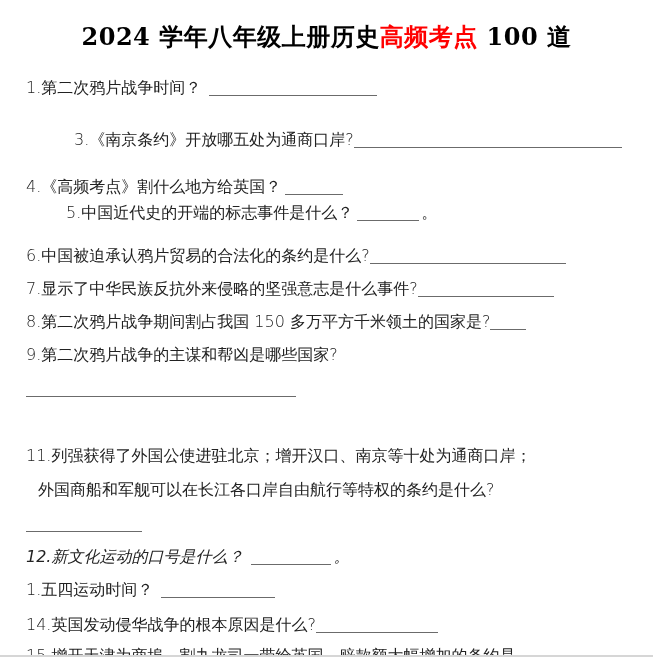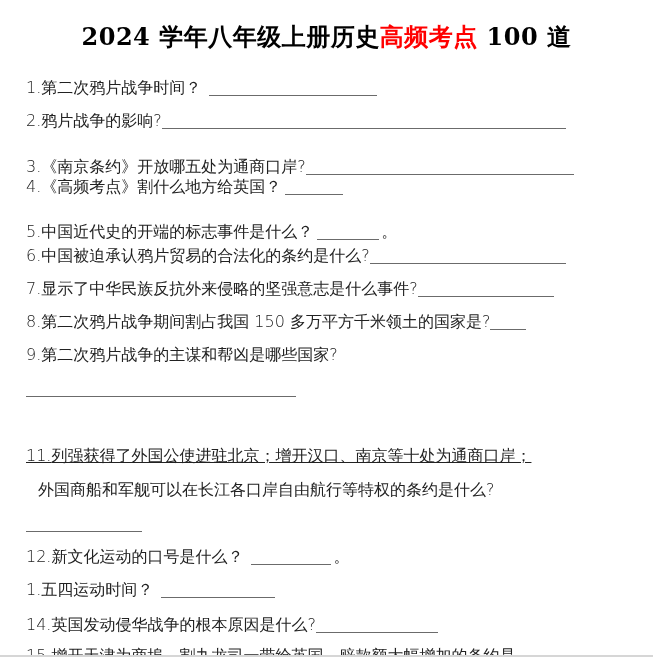--- a/index.html
+++ b/index.html
@@ -73,33 +73,30 @@
 <body>
 
 <div class="page">
 
   <div class="title"><span>2024 学年八年级上册历史</span><span class="hl">高频考点</span><span> 100 道</span></div>
 
   <div class="q" style="top:77px;">
     <span>1.</span><span>第二次鸦片战争时间？</span><span class="blank" style="width:168px;margin-left:8px;"></span>
   </div>
 
-  <div class="q" style="top:110px;">
-    <span>2.</span><span>鸦片战争的影响?</span><span class="blank" style="width:404px;"></span>
-  </div>
 
-  <div class="q" style="top:156px;">
+  <div class="q" style="top:129px;margin-left:48px;">
     <span>3.</span><span>《南京条约》开放哪五处为通商口岸?</span><span class="blank" style="width:268px;"></span>
   </div>
 
   <div class="q" style="top:176px;">
     <span>4.</span><span>《高频考点》割什么地方给英国？</span><span class="blank" style="width:58px;margin-left:4px;"></span>
   </div>
 
-  <div class="q" style="top:221px;">
+  <div class="q" style="top:202px;margin-left:40px;">
     <span>5.</span><span>中国近代史的开端的标志事件是什么？</span><span class="blank" style="width:62px;margin-left:4px;"></span><span class="period">。</span>
   </div>
 
   <div class="q" style="top:245px;">
     <span>6.</span><span>中国被迫承认鸦片贸易的合法化的条约是什么?</span><span class="blank" style="width:196px;"></span>
   </div>
 
   <div class="q" style="top:278px;">
     <span>7.</span><span>显示了中华民族反抗外来侵略的坚强意志是什么事件?</span><span class="blank" style="width:136px;"></span>
   </div>
@@ -107,29 +104,29 @@
   <div class="q" style="top:311px;">
     <span>8.</span><span>第二次鸦片战争期间割占我国 150 多万平方千米领土的国家是?</span><span class="blank" style="width:36px;"></span>
   </div>
 
   <div class="q" style="top:344px;">
     <span>9.</span><span>第二次鸦片战争的主谋和帮凶是哪些国家?</span>
   </div>
   <div class="standalone-blank" style="top:396px;width:270px;"></div>
 
 
-  <div class="q" style="top:445px;text-decoration:underline;">
+  <div class="q" style="top:445px;">
     <span>11.</span><span>列强获得了外国公使进驻北京；增开汉口、南京等十处为通商口岸；</span>
   </div>
   <div class="q" style="top:479px;margin-left:12px;">
     <span>外国商船和军舰可以在长江各口岸自由航行等特权的条约是什么?</span>
   </div>
   <div class="standalone-blank" style="top:531px;width:116px;"></div>
 
-  <div class="q" style="top:546px;">
+  <div class="q" style="top:546px;font-style:italic;">
     <span>12.</span><span>新文化运动的口号是什么？</span><span class="blank" style="width:80px;margin-left:8px;"></span><span class="period">。</span>
   </div>
 
   <div class="q" style="top:579px;">
     <span>1.</span><span>五四运动时间？</span><span class="blank" style="width:114px;margin-left:8px;"></span>
   </div>
 
   <div class="q" style="top:614px;">
     <span>14.</span><span>英国发动侵华战争的根本原因是什么?</span><span class="blank" style="width:122px;"></span>
   </div>

